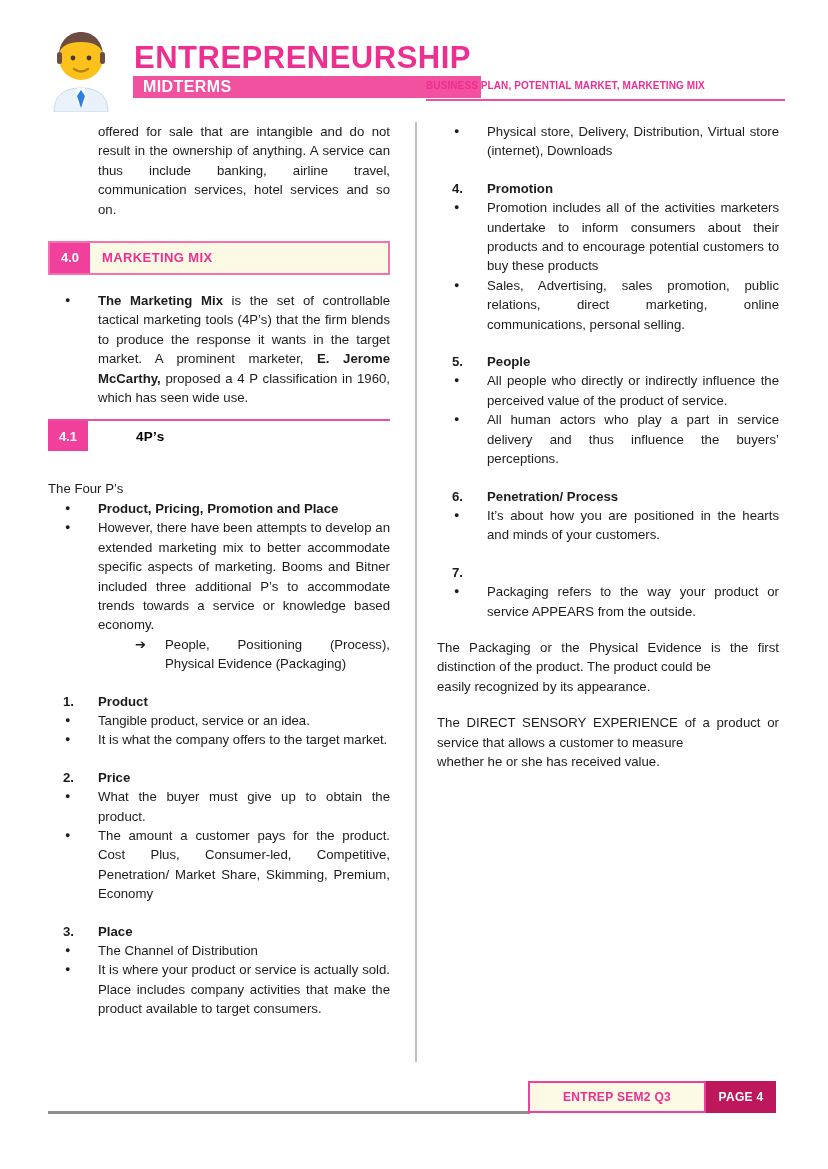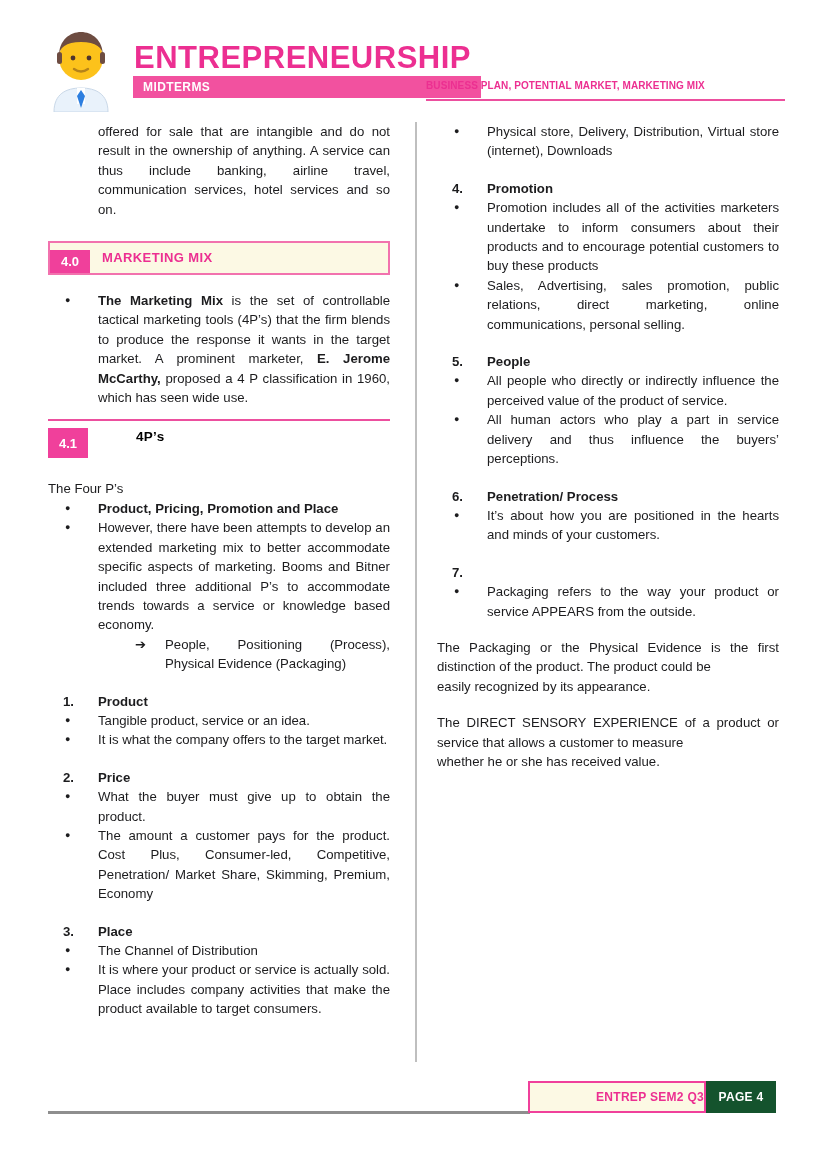--- a/index.html
+++ b/index.html
@@ -11,21 +11,21 @@
   }
 
   
   .avatar { position: absolute; left: 46px; top: 26px; width: 70px; height: 86px; }
   .page-title {
     position: absolute; left: 134px; top: 40px;
     font-size: 31px; font-weight: bold; letter-spacing: 0.5px; color: #EC2F91;
   }
   .midterms-bar {
     position: absolute; left: 133px; top: 76px; width: 348px; height: 22px;
-    background: #F2519F; color: #ffffff; font-size: 12px; font-weight: bold;
+    background: #F2519F; color: #ffffff; font-size: 16px; font-weight: bold;
     letter-spacing: 0.4px; line-height: 22px; padding-left: 10px;
   }
   .topics {
     position: absolute; left: 426px; top: 80px; width: 360px;
     font-size: 10px; font-weight: bold; color: #EC2F91; letter-spacing: 0.1px;
   }
   .topics-underline {
     position: absolute; left: 426px; top: 99px; width: 359px; height: 2px; background: #EC4F9E;
   }
 
@@ -48,21 +48,21 @@
   .li.sub { padding-left: 87px; }
   .li.sub .m { flex: 0 0 30px; padding-left: 0; font-weight: bold; }
 
   
   .sec-box {
     margin-top: 22px; position: relative; height: 34px;
     background: #FCF9E4; border: 2px solid #F272AE; display: flex; align-items: stretch;
   }
   .sec-badge {
     width: 40px; background: #F0409B; color: #ffffff; font-size: 13px; font-weight: bold;
-    display: flex; align-items: center; justify-content: center; flex: 0 0 40px; margin-top: 7px;
+    display: flex; align-items: center; justify-content: center; flex: 0 0 40px;
   }
   .sec-box .sec-title {
     color: #EC2F91; font-size: 13px; font-weight: bold; letter-spacing: 0.4px;
     display: flex; align-items: center; padding-left: 12px;
   }
   .sec-plain { margin-top: 12px; }
   .sec-plain .rule { height: 2px; background: #EC4F9E; }
   .sec-plain .row { display: flex; align-items: stretch; height: 30px; gap: 36px; }
   .sec-plain .sec-badge { height: 30px; }
   .sec-plain .sec-title {
@@ -74,25 +74,25 @@
   .heading-plain { margin-top: 28px; font-weight: normal; }
   .num-item { margin-top: 18px; }
   .para { margin-top: 17px; text-align: justify; white-space: pre-line; }
 
   
   .footer-line { position: absolute; left: 48px; top: 1111px; width: 482px; height: 2.5px; background: #8E8E8E; }
   .doc-box {
     position: absolute; left: 528px; top: 1081px; width: 178px; height: 32px;
     background: #FCF9E4; border: 2px solid #F0409B;
     color: #EC2F91; font-size: 12px; font-weight: bold; letter-spacing: 0.3px;
-    display: flex; align-items: center; justify-content: flex-end;
+    display: flex; align-items: center; justify-content: center;
   }
   .page-box {
     position: absolute; left: 706px; top: 1081px; width: 70px; height: 32px;
-    background: #14532d; color: #ffffff; font-size: 12px; font-weight: bold; letter-spacing: 0.3px;
+    background: #be185d; color: #ffffff; font-size: 12px; font-weight: bold; letter-spacing: 0.3px;
     display: flex; align-items: center; justify-content: center;
   }
 </style>
 </head>
 <body>
 
 <div class="avatar">
   <svg width="70" height="86" viewBox="0 0 70 86">
     <path d="M8 86 C8 68 20 62 35 62 C50 62 62 68 62 86 Z" fill="#E9F2FB" stroke="#C9D8E8" stroke-width="1"></path>
     <rect x="31" y="62" width="8" height="16" fill="#FFFFFF"></rect>

